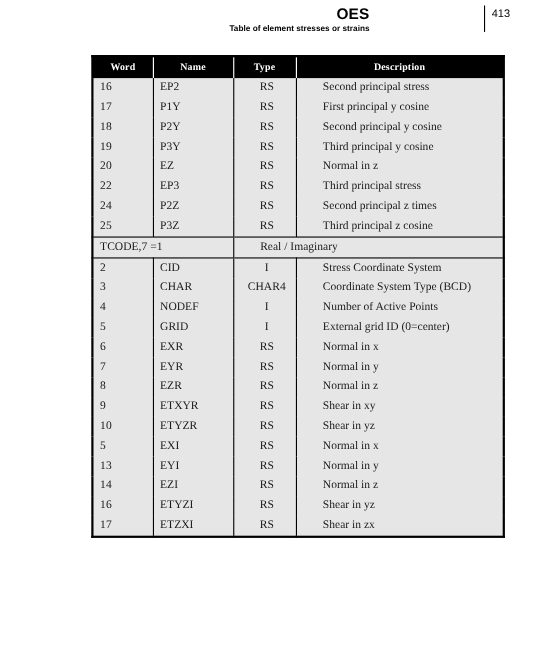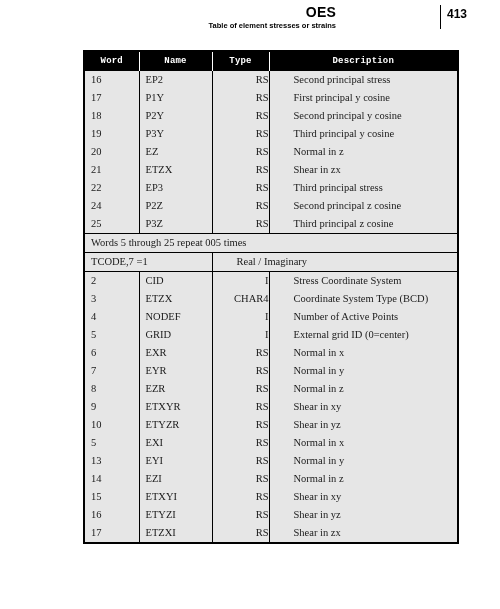--- a/index.html
+++ b/index.html
@@ -54,22 +54,22 @@
     top: 5px;
     width: 1px;
     height: 24px;
     background: #000000;
   }
   .hdr-pageno {
     position: absolute;
     left: 447px;
     top: 7px;
     font-family: "Liberation Sans", sans-serif;
-    font-weight: bold;
-    font-size: 12px;
+    font-weight: normal;
+    font-size: 10px;
     color: #000000;
   }
 
   
   .tbl-wrap {
     position: absolute;
     left: 83px;
     top: 50px;
     width: 374px;
   }
@@ -81,21 +81,21 @@
     border: 2px solid #000000;
   }
   table.spec col.c-word { width: 55px; }
   table.spec col.c-name { width: 73px; }
   table.spec col.c-type { width: 57px; }
   table.spec col.c-desc { width: 189px; }
 
   table.spec thead th {
     background: #000000;
     color: #ffffff;
-    font-family: Liberation Mono, monospace;
+    font-family: Liberation Serif, serif;
     font-weight: bold;
     font-size: 9px;
     height: 19px;
     line-height: 19px;
     padding: 0;
     border-right: 1.5px solid #ffffff;
     letter-spacing: 0.2px;
   }
   table.spec thead th:last-child { border-right: none; }
 
@@ -106,21 +106,21 @@
     font-size: 10.5px;
     color: #1a1a1a;
     border-right: 1.5px solid #000000;
     border-bottom: none;
     vertical-align: middle;
     white-space: nowrap;
     overflow: hidden;
   }
   table.spec tbody td.last { border-right: none; padding-left: 24px; }
   table.spec tbody td.ctr {
-    text-align: right;
+    text-align: center;
     padding-left: 4px;
   }
   table.spec tbody tr.sep-top td {
     border-top: 1.5px solid #000000;
   }
   table.spec tbody tr.first-row td {
     border-top: none;
   }
   td.span-full {
     border-right: none;
@@ -180,62 +180,53 @@
         <td class="ctr">RS</td>
         <td class="last">Third principal y cosine</td>
       </tr>
       <tr>
         <td>20</td>
         <td>EZ</td>
         <td class="ctr">RS</td>
         <td class="last">Normal in z</td>
       </tr>
       <tr>
-        <td>21</td>
-        <td>ETZX</td>
-        <td class="ctr">RS</td>
-        <td class="last">Shear in zx</td>
-      </tr>
-      <tr>
         <td>22</td>
         <td>EP3</td>
         <td class="ctr">RS</td>
         <td class="last">Third principal stress</td>
       </tr>
       <tr>
         <td>24</td>
         <td>P2Z</td>
         <td class="ctr">RS</td>
-        <td class="last">Second principal z cosine</td>
+        <td class="last">Second principal z times</td>
       </tr>
       <tr>
         <td>25</td>
         <td>P3Z</td>
         <td class="ctr">RS</td>
         <td class="last">Third principal z cosine</td>
       </tr>
 
-      <tr class="sep-top">
-        <td class="span-full" colspan="4">Words 5 through 25 repeat 005 times</td>
-      </tr>
 
       <tr class="sep-top">
         <td colspan="2">TCODE,7 =1</td>
         <td class="last" colspan="2">Real / Imaginary</td>
       </tr>
 
       <tr class="sep-top">
         <td>2</td>
         <td>CID</td>
         <td class="ctr">I</td>
         <td class="last">Stress Coordinate System</td>
       </tr>
       <tr>
         <td>3</td>
-        <td>ETZX</td>
+        <td>CHAR</td>
         <td class="ctr">CHAR4</td>
         <td class="last">Coordinate System Type (BCD)</td>
       </tr>
       <tr>
         <td>4</td>
         <td>NODEF</td>
         <td class="ctr">I</td>
         <td class="last">Number of Active Points</td>
       </tr>
       <tr>
@@ -286,26 +277,20 @@
         <td class="ctr">RS</td>
         <td class="last">Normal in y</td>
       </tr>
       <tr>
         <td>14</td>
         <td>EZI</td>
         <td class="ctr">RS</td>
         <td class="last">Normal in z</td>
       </tr>
       <tr>
-        <td>15</td>
-        <td>ETXYI</td>
-        <td class="ctr">RS</td>
-        <td class="last">Shear in xy</td>
-      </tr>
-      <tr>
         <td>16</td>
         <td>ETYZI</td>
         <td class="ctr">RS</td>
         <td class="last">Shear in yz</td>
       </tr>
       <tr>
         <td>17</td>
         <td>ETZXI</td>
         <td class="ctr">RS</td>
         <td class="last">Shear in zx</td>

